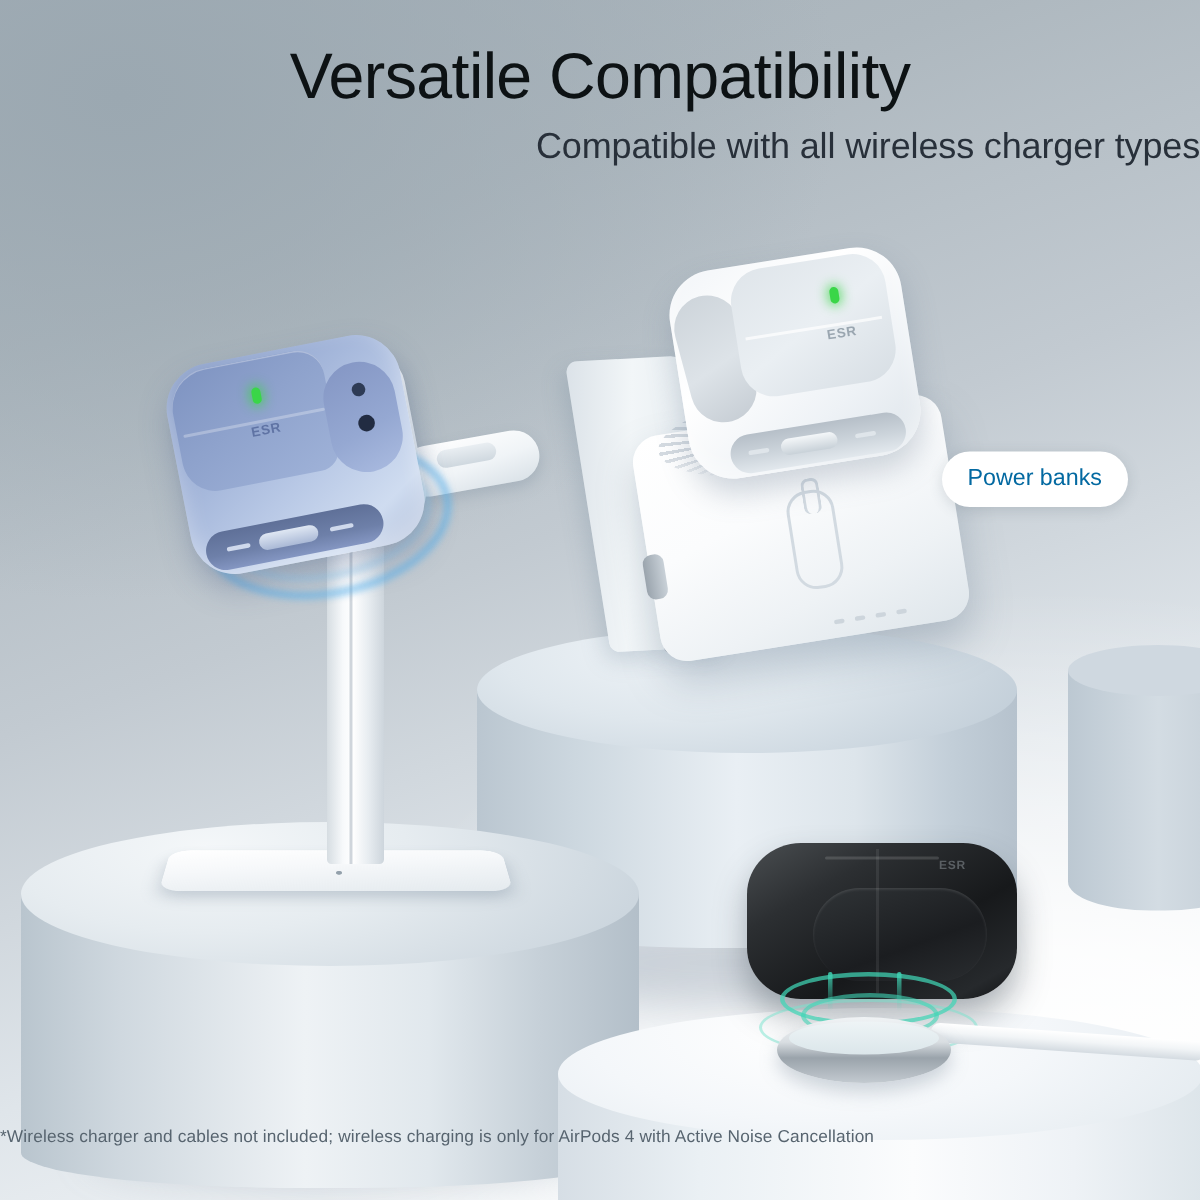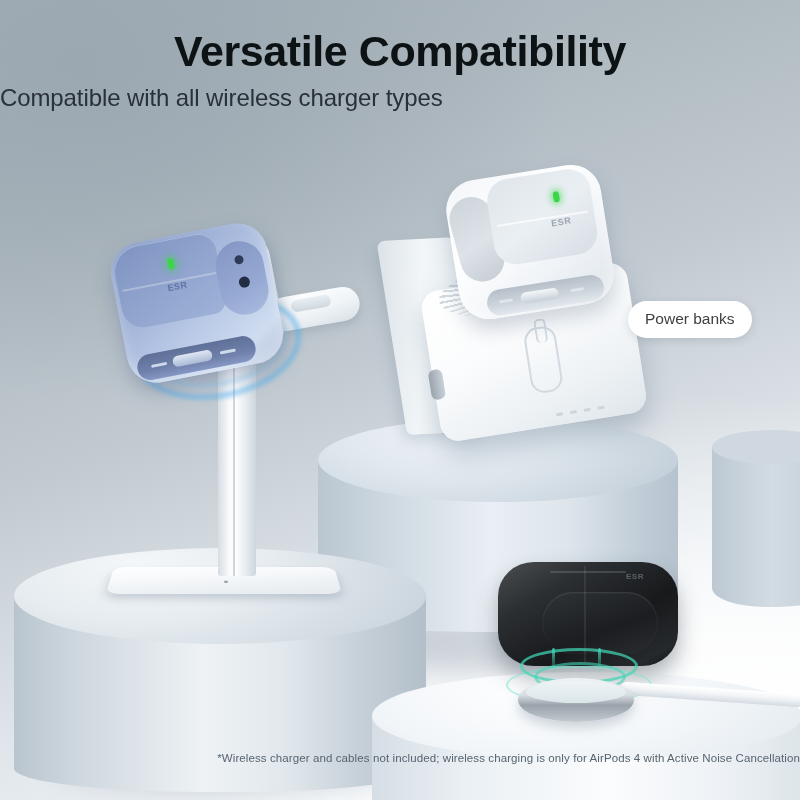--- a/index.html
+++ b/index.html
@@ -12,36 +12,36 @@
     position:relative;width:800px;height:800px;overflow:hidden;
     background:
       radial-gradient(120% 90% at 88% 96%, #ffffff 0%, rgba(255,255,255,0.85) 18%, rgba(255,255,255,0) 52%),
       radial-gradient(100% 70% at 10% 8%, #9ba8b1 0%, rgba(155,168,177,0) 60%),
       linear-gradient(160deg,#a4afb7 0%, #aeb8bf 22%, #c2cad1 45%, #dfe5ea 68%, #f2f5f7 86%, #fbfcfd 100%);
   }
 
   
   .headline{
     position:absolute;left:0;right:0;top:28px;text-align:center;
-    font-size:43px;font-weight:bold;color:#0d1214;letter-spacing:-0.4px;
+    font-size:43px;font-weight:normal;color:#0d1214;letter-spacing:-0.4px;
     line-height:1.1;
   }
   .subhead{
-    position:absolute;left:0;right:0;top:84px;text-align:left;
+    position:absolute;left:0;right:0;top:84px;text-align:right;
     font-size:24px;font-weight:normal;color:#28303a;letter-spacing:-0.1px;
   }
   .footnote{
-    position:absolute;left:0;right:0;bottom:36px;text-align:right;
+    position:absolute;left:0;right:0;bottom:36px;text-align:left;
     font-size:11.5px;color:#57646f;letter-spacing:0.1px;
   }
 
   
   .pill{
     position:absolute;background:#fff;border-radius:999px;
-    font-size:15.5px;color:#404040;white-space:nowrap;
+    font-size:15.5px;color:#0369a1;white-space:nowrap;
     padding:9px 17px 10px;
     box-shadow:0 2px 9px rgba(60,75,90,.17);
   }
   #pill-stands{left:36px;top:437px;}
   #pill-power{left:628px;top:301px;}
   #pill-watch{left:487px;top:519px;}
 
   
   .pedestal{position:absolute;}
   .ped-top{position:absolute;left:0;top:0;border-radius:50%;}

